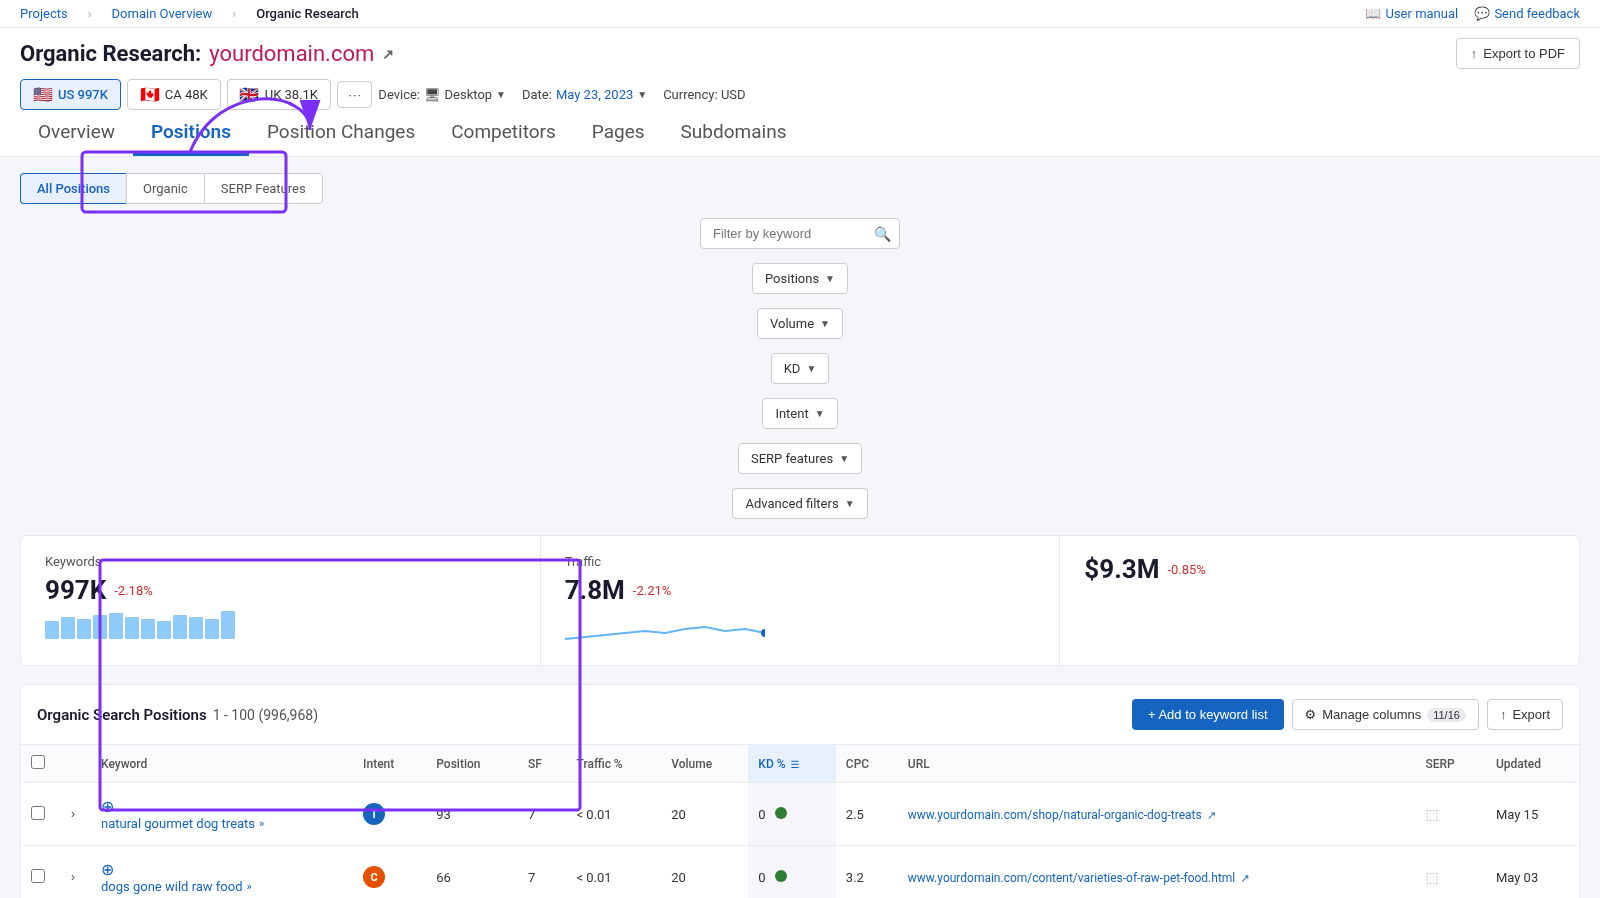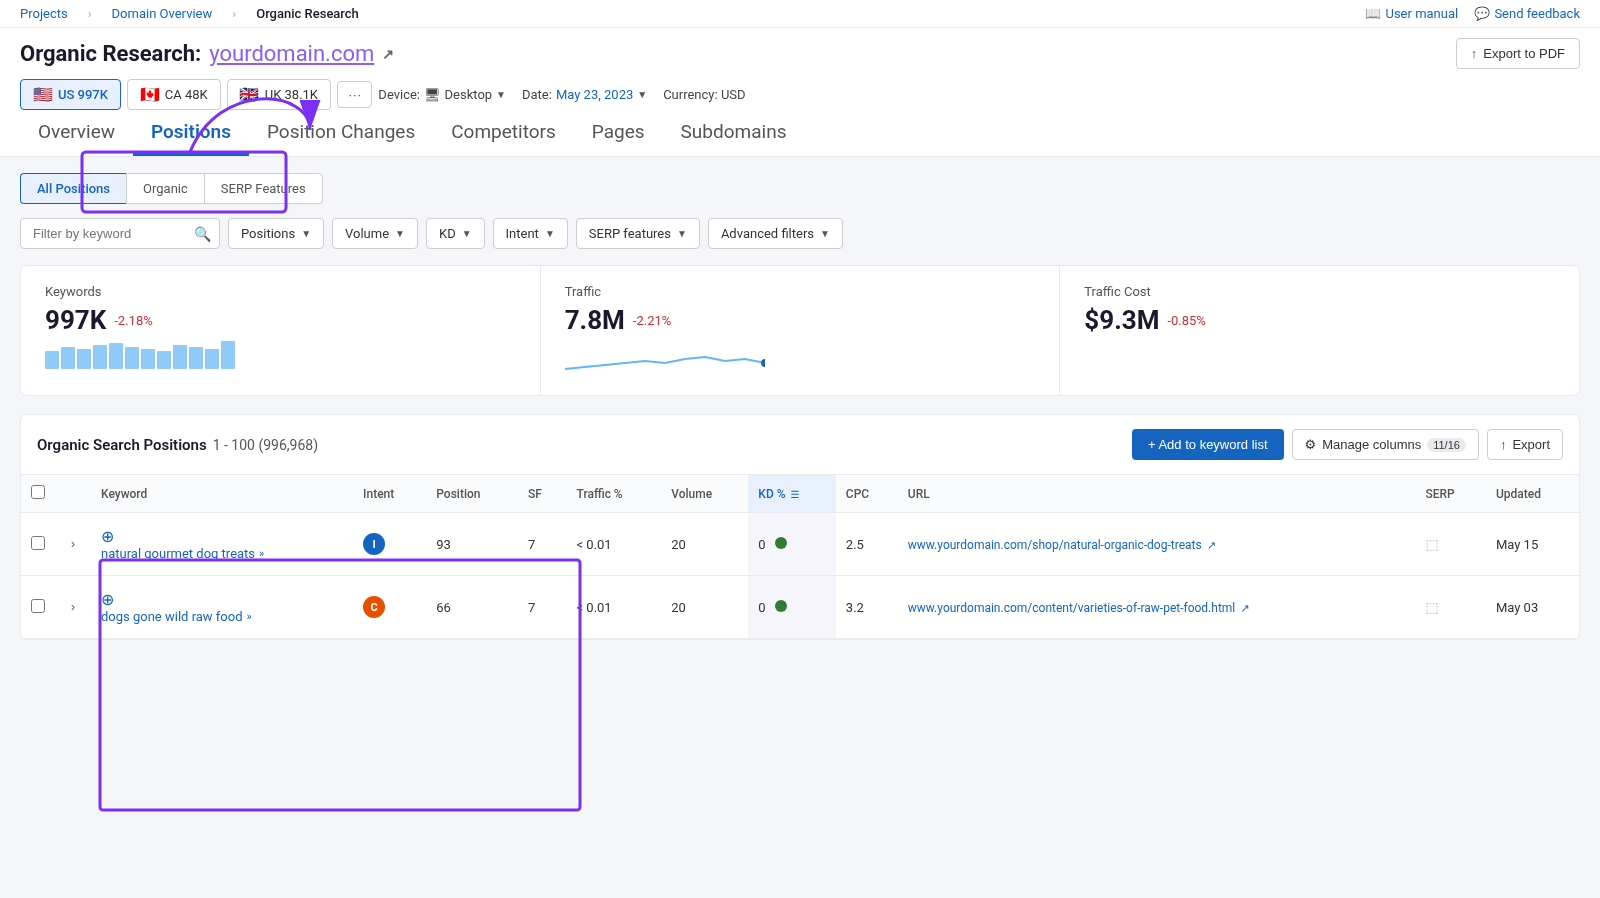--- a/index.html
+++ b/index.html
@@ -9,21 +9,21 @@
     .breadcrumb { display: flex; align-items: center; gap: 20px; font-size: 13px; color: #666; }
     .breadcrumb span { color: #666; }
     .breadcrumb .current { color: #1a1a2e; font-weight: 500; }
     .breadcrumb .sep { color: #aaa; }
     .top-actions { display: flex; align-items: center; gap: 16px; }
     .top-link { color: #1565c0; font-size: 13px; text-decoration: none; display: flex; align-items: center; gap: 4px; cursor: pointer; }
 
     .page-header { background: #fff; padding: 10px 20px 0 20px; border-bottom: 1px solid #e8eaed; }
     .page-title-row { display: flex; align-items: center; justify-content: space-between; margin-bottom: 10px; }
     .page-title { font-size: 22px; font-weight: 700; color: #1a1a2e; display: flex; align-items: center; gap: 8px; }
-    .page-title .domain { font-weight: 400; color: #8b5cf6; text-decoration: underline; }
+    .page-title .domain { font-weight: 400; color: #be185d; }
     .external-link-icon { color: #666; font-size: 14px; cursor: pointer; }
     .export-btn { border: 1px solid #ccc; background: #fff; padding: 7px 14px; border-radius: 4px; font-size: 13px; cursor: pointer; display: flex; align-items: center; gap: 6px; color: #333; }
     .country-tab { border: 1px solid #ccc; background: #fff; padding: 5px 12px; border-radius: 4px; font-size: 13px; cursor: pointer; display: flex; align-items: center; gap: 5px; color: #333; }
     .country-tab.active { border-color: #1565c0; background: #e8f0fe; color: #1565c0; font-weight: 500; }
     .more-btn { border: 1px solid #ccc; background: #fff; padding: 5px 10px; border-radius: 4px; cursor: pointer; color: #555; }
     .device-date { display: flex; align-items: center; gap: 16px; font-size: 13px; color: #444; }
     .device-btn { display: flex; align-items: center; gap: 4px; cursor: pointer; color: #444; }
     .date-btn { display: flex; align-items: center; gap: 4px; cursor: pointer; color: #1565c0; }
     .currency { color: #444; }
 
@@ -32,21 +32,21 @@
     .nav-item.active { color: #1565c0; border-bottom: 3px solid #1565c0; font-weight: 600; }
 
     .content { padding: 16px 20px; }
 
     .sub-tabs { display: flex; gap: 0; margin-bottom: 14px; }
     .sub-tab { padding: 7px 16px; font-size: 13px; color: #555; cursor: pointer; border: 1px solid #ccc; background: #fff; border-right: none; }
     .sub-tab:first-child { border-radius: 4px 0 0 4px; }
     .sub-tab:last-child { border-radius: 0 4px 4px 0; border-right: 1px solid #ccc; }
     .sub-tab.active { background: #e8f0fe; color: #1565c0; border-color: #1565c0; font-weight: 500; }
 
-    .filter-bar { display: flex; align-items: center; gap: 8px; margin-bottom: 16px; flex-wrap: wrap; }
+    .filter-bar { display: flex; align-items: center; gap: 14px; margin-bottom: 16px; flex-wrap: wrap; flex-direction: column; }
     .filter-input-wrap { position: relative; }
     .filter-input { border: 1px solid #ccc; padding: 7px 36px 7px 12px; border-radius: 4px; font-size: 13px; width: 200px; outline: none; }
     .search-icon-btn { position: absolute; right: 8px; top: 50%; transform: translateY(-50%); color: #666; cursor: pointer; }
     .filter-dropdown { border: 1px solid #ccc; background: #fff; padding: 7px 12px; border-radius: 4px; font-size: 13px; cursor: pointer; display: flex; align-items: center; gap: 6px; color: #333; white-space: nowrap; }
     .chevron { font-size: 10px; color: #555; }
 
     .metrics-row { display: flex; gap: 0; background: #fff; border: 1px solid #e8eaed; border-radius: 6px; margin-bottom: 18px; overflow: hidden; }
     .metric-card { flex: 1; padding: 18px 24px; border-right: 1px solid #e8eaed; }
     .metric-card:last-child { border-right: none; }
     .metric-label { font-size: 13px; color: #555; margin-bottom: 6px; }
@@ -255,21 +255,20 @@
       </div>
       <div class="metric-chart line-chart">
         <svg width="200" height="36" viewBox="0 0 200 36">
           <polyline points="0,28 20,26 40,24 60,22 80,20 100,22 120,18 140,16 160,20 180,18 200,22" fill="none" stroke="#64b5f6" stroke-width="2"></polyline>
           <circle cx="200" cy="22" r="4" fill="#1565c0"></circle>
         </svg>
       </div>
     </div>
 
     <div class="metric-card">
-      <div class="metric-label">Traffic Cost</div>
       <div class="metric-value">
         <span>$9.3M</span>
         <span class="metric-change neg">-0.85%</span>
       </div>
     </div>
   </div>
 
   <div class="table-section">
     <div class="table-header">
       <div class="table-title">

